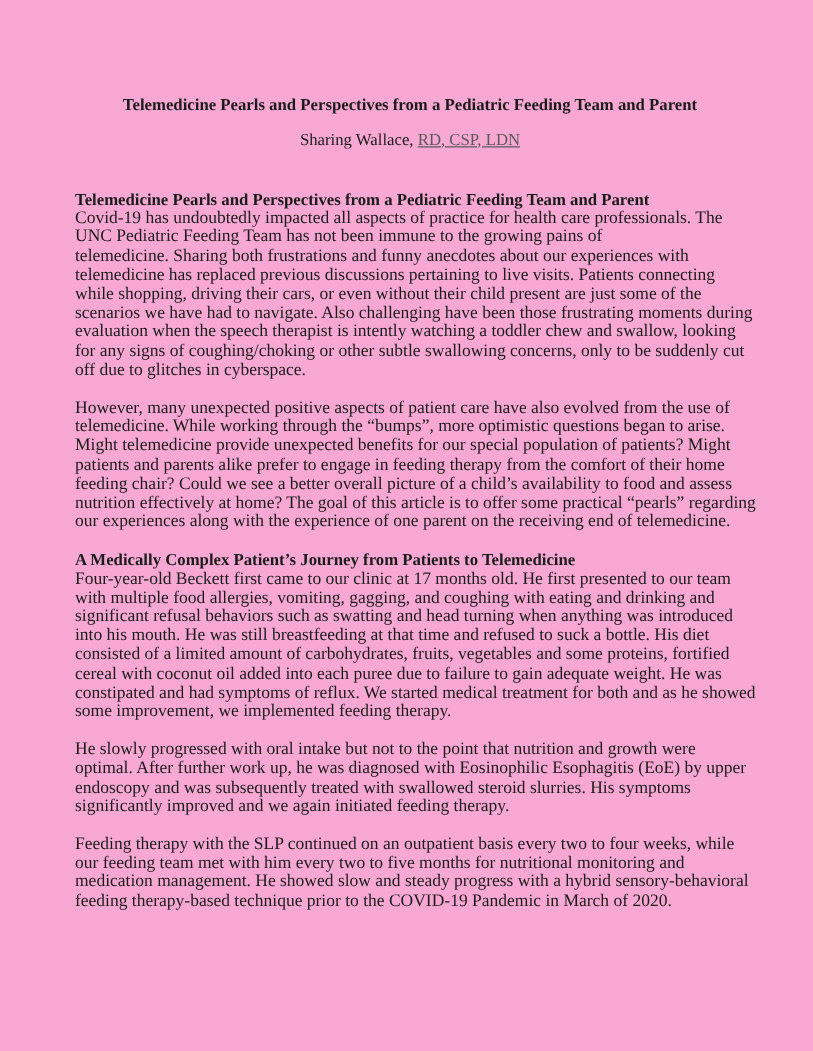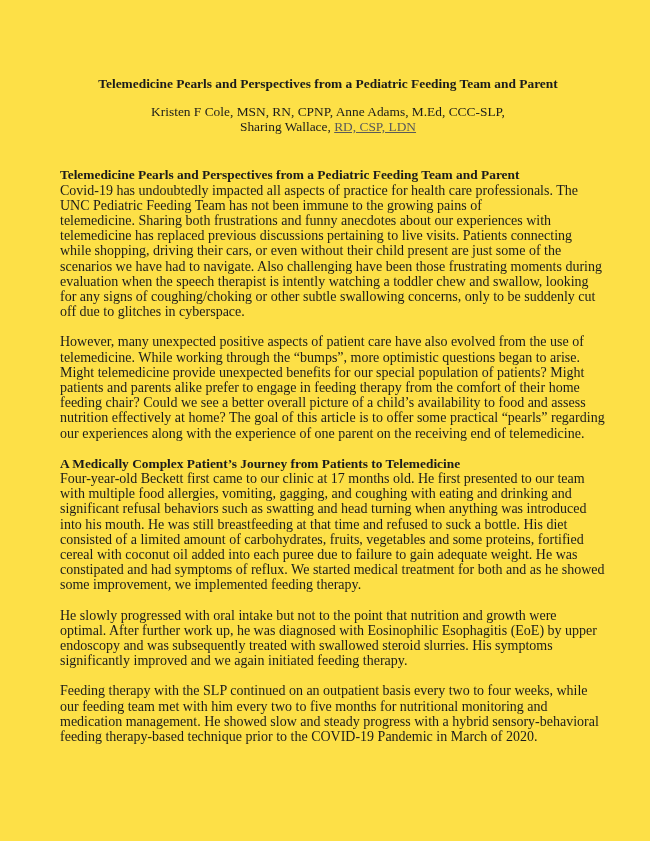--- a/index.html
+++ b/index.html
@@ -4,21 +4,21 @@
 <style>
   html, body {
     margin: 0;
     padding: 0;
     background: #ffffff;
   }
   .page {
     position: relative;
     width: 650px;
     height: 841px;
-    background: #fde047;
+    background: #f9a8d4;
     overflow: hidden;
     font-family: "Liberation Serif", serif;
     color: #1b1b1b;
   }
   .content {
     position: absolute;
     left: 60px;
     top: 76px;
     width: 536px;
   }
@@ -62,21 +62,20 @@
 </style>
 </head>
 <body>
 
 <div class="page">
   <div class="content">
 
     <h1 class="title">Telemedicine Pearls and Perspectives from a Pediatric Feeding Team and Parent</h1>
 
     <div class="authors-block">
-      <div class="author-line">Kristen F Cole, MSN, RN, CPNP, Anne Adams, M.Ed, CCC-SLP,</div>
       <div class="author-line"><span>Sharing Wallace,</span> <span class="credentials">RD, CSP, LDN</span></div>
     </div>
 
     <div class="article-body">
 
       <h2 class="section-heading">Telemedicine Pearls and Perspectives from a Pediatric Feeding Team and Parent</h2>
       <p class="body-para">Covid-19 has undoubtedly impacted all aspects of practice for health care professionals. The
 UNC Pediatric Feeding Team has not been immune to the growing pains of
 telemedicine. Sharing both frustrations and funny anecdotes about our experiences with
 telemedicine has replaced previous discussions pertaining to live visits. Patients connecting

